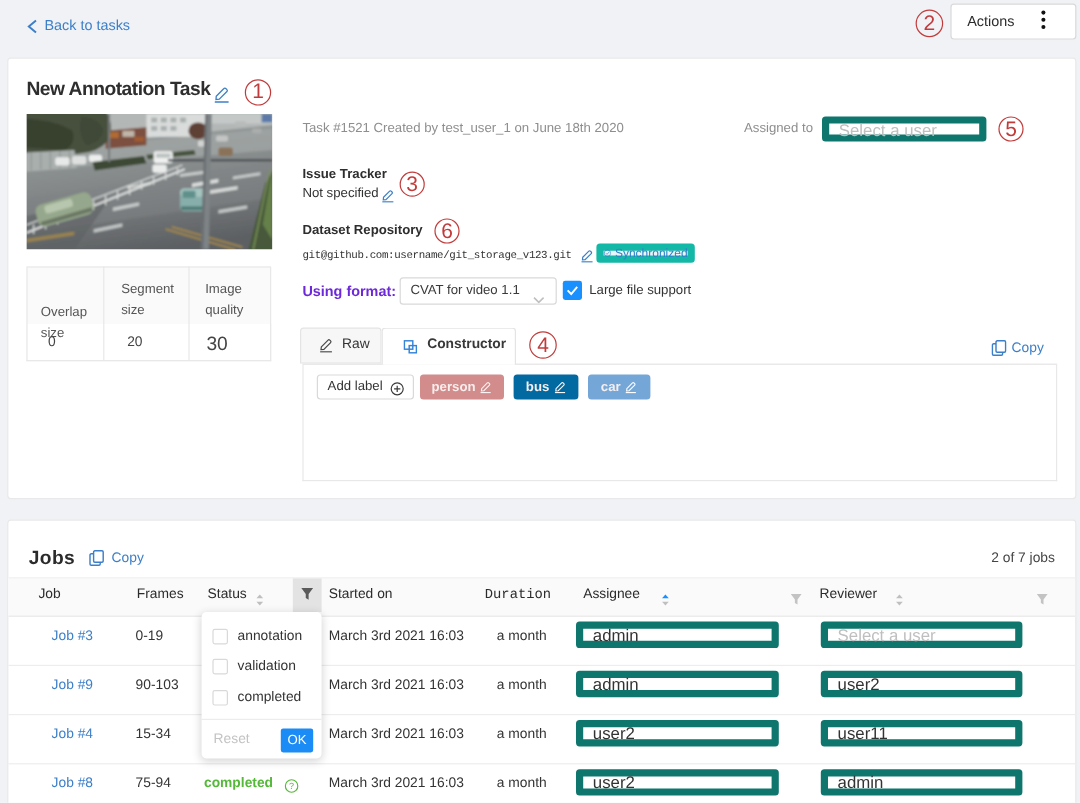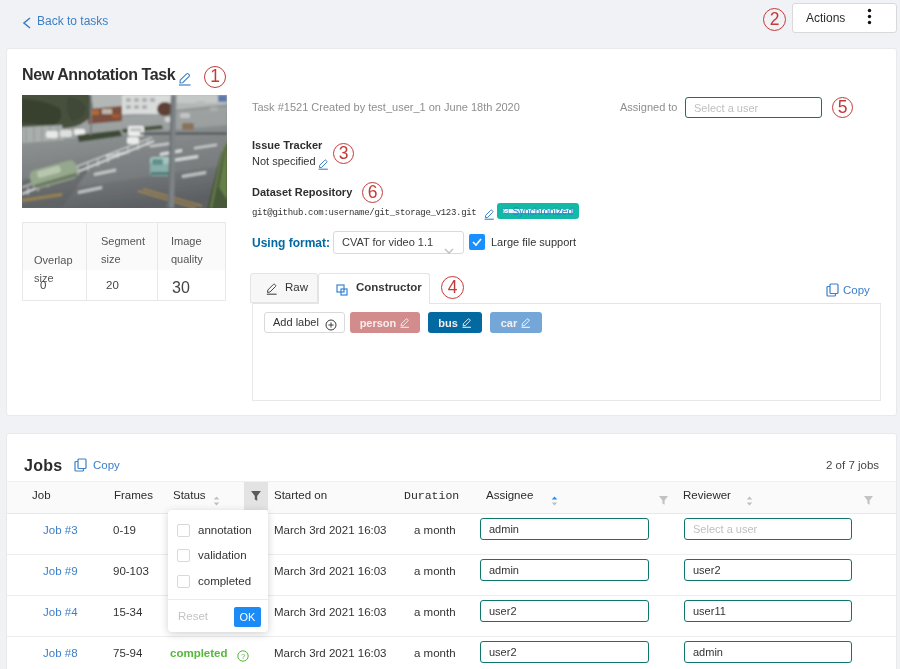--- a/index.html
+++ b/index.html
@@ -5,22 +5,22 @@
   * { margin:0; padding:0; box-sizing:border-box; }
   html,body { width:900px; height:669px; overflow:hidden; }
   body { background:#f0f2f5; font-family:"Liberation Sans", sans-serif; color:#333; position:relative; }
   .abs { position:absolute; }
   .card { position:absolute; background:#fff; border:1px solid #e9e9e9; border-radius:3px; }
   .blue { color:#3c7fc8; }
   .gray { color:#8e8e8e; }
   .circnum { position:absolute; border:1.7px solid #c23b3b; border-radius:50%;
              color:#c23b3b; display:flex; align-items:center; justify-content:center;
              font-size:17.5px; background:transparent; line-height:1; }
-  .inp { position:absolute; background:#fff; border:1px solid #0f766e; border-radius:3px;
-         font-size:11px; color:#333; display:flex; align-items:center; padding-left:8px; }
+  .inp { position:absolute; background:#fff; border:6px solid #0f766e; border-radius:3px;
+         font-size:14px; color:#333; display:flex; align-items:center; padding-left:8px; }
   .chip { position:absolute; height:21px; border-radius:3px; display:flex; align-items:center;
           justify-content:center; color:#f6eded; font-size:11px; font-weight:bold; }
   .hdrcell { position:absolute; font-size:11.5px; color:#2b2b2b; top:489px; }
   .cell { position:absolute; font-size:11.5px; color:#333; }
   .cell.blue { color:#3c7fc8; }
   .rowline { position:absolute; left:7px; width:889px; height:1px; background:#ededed; }
 </style>
 </head>
 <body>
 
@@ -220,21 +220,21 @@
     </svg>
   </div>
   <div class="abs" style="left:497px;top:203px;width:82px;height:16px;background:#e9f4fb;border:6px solid #14b8a6;border-radius:3px;display:flex;align-items:center;justify-content:center;">
     <svg width="10" height="10" viewBox="0 0 10 10" style="margin-right:3px;">
       <circle cx="5" cy="5" r="4.2" fill="none" stroke="#2e82c8" stroke-width="0.9"></circle>
       <polyline points="3,5 4.5,6.5 7,3.6" fill="none" stroke="#2e82c8" stroke-width="0.9"></polyline>
     </svg>
     <span style="font-size:10px;color:#2e82c8;">Synchronized</span>
   </div>
 
-  <div class="abs" style="left:252px;top:236px;font-size:12px;font-weight:bold;color:#0369a1;">Using format:</div>
+  <div class="abs" style="left:252px;top:236px;font-size:12px;font-weight:bold;color:#6d28d9;">Using format:</div>
   <div class="abs" style="left:333px;top:231px;width:131px;height:23px;background:#fff;border:1px solid #d9d9d9;border-radius:3px;"></div>
   <div class="abs" style="left:342px;top:236px;font-size:11px;color:#3a3a3a;">CVAT for video 1.1</div>
   <div class="abs" style="left:444px;top:240px;">
     <svg width="10" height="6" viewBox="0 0 10 6">
       <polyline points="1,1 5,5 9,1" fill="none" stroke="#bfbfbf" stroke-width="1.3"></polyline>
     </svg>
   </div>
   <div class="abs" style="left:469px;top:234px;width:16px;height:16px;background:#1890ff;border-radius:2px;">
     <svg width="16" height="16" viewBox="0 0 16 16">
       <polyline points="4,8 7,11 12,5" fill="none" stroke="#fff" stroke-width="1.6"></polyline>

